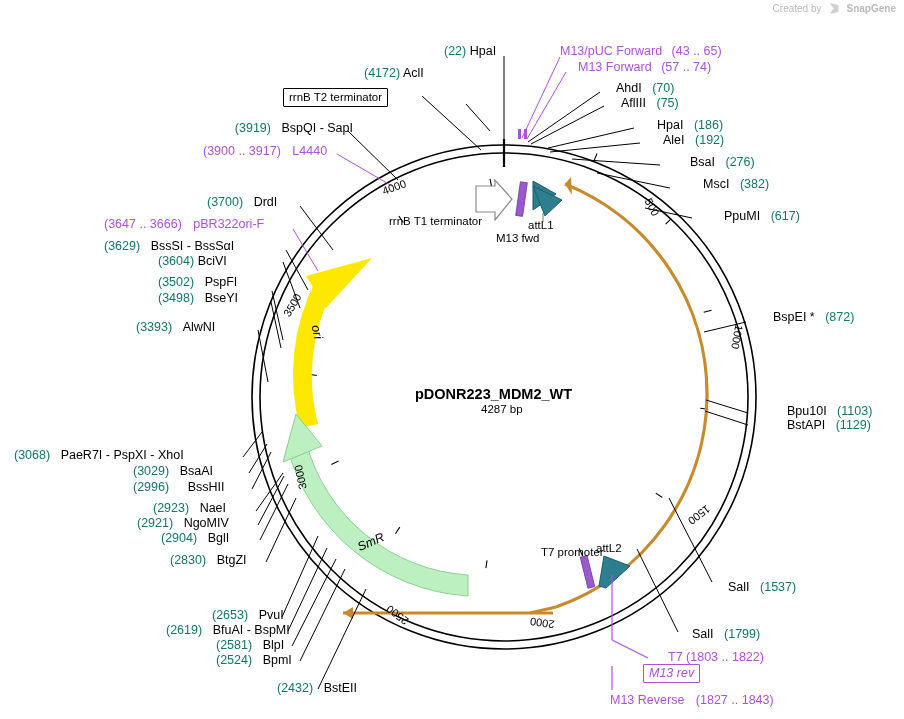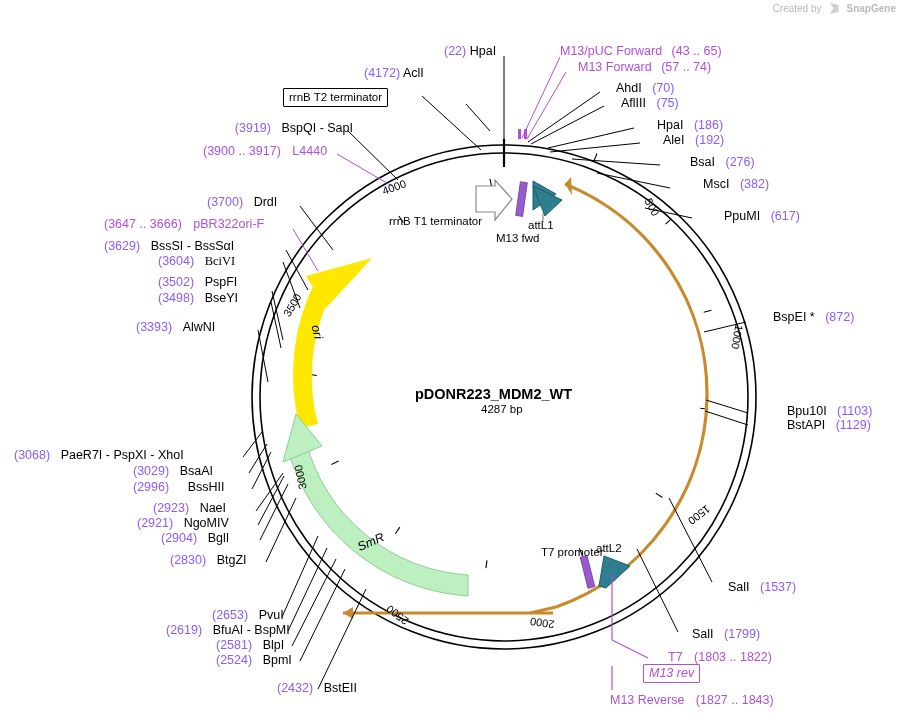--- a/index.html
+++ b/index.html
@@ -21,21 +21,21 @@
     height: 719px;
   }
   .lbl {
     position: absolute;
     white-space: nowrap;
     font-size: 12.5px;
     color: #000;
     line-height: 14px;
   }
   .lbl.r { text-align: right; }
-  .pos { color: #8b5cf6; font-weight: normal; }
+  .pos { color: #0f766e; font-weight: normal; }
   .purple { color: #b14fd8; }
   .boxed {
     border: 1px solid #000;
     padding: 1px 5px 2px 5px;
     background: #fff;
     border-radius: 1px;
   }
   .boxed-purple {
     border: 1px solid #b14fd8;
     padding: 1px 5px 2px 5px;
@@ -277,21 +277,21 @@
     <span class="b">SalI</span>
     <span class="pos" style="margin-left:7px;">(1537)</span>
   </div>
   <div class="lbl" style="left:692px; top:627px;">
     <span class="b">SalI</span>
     <span class="pos" style="margin-left:7px;">(1799)</span>
   </div>
 
   <div class="lbl" style="left:668px; top:650px;">
     <span class="purple">T7</span>
-    <span class="purple" style="margin-left:8px;">(1803 .. 1822)</span>
+    <span class="purple" style="">(1803 .. 1822)</span>
   </div>
   <div class="lbl boxed-purple" style="left:643px; top:664px;font-style:italic;">M13 rev</div>
   <div class="lbl" style="left:610px; top:693px;">
     <span class="purple">M13 Reverse</span>
     <span class="purple" style="margin-left:8px;">(1827 .. 1843)</span>
   </div>
 
   <div class="lbl r" style="left:208px; top:121px; width:145px; text-align:right;">
     <span class="pos">(3919)</span>
     <span class="b" style="margin-left:7px;">BspQI  -  SapI</span>
@@ -307,21 +307,21 @@
   <div class="lbl" style="left:104px; top:217px;">
     <span class="purple">(3647 .. 3666)</span>
     <span class="purple" style="margin-left:8px;">pBR322ori-F</span>
   </div>
   <div class="lbl" style="left:104px; top:239px;">
     <span class="pos">(3629)</span>
     <span class="b" style="margin-left:7px;">BssSI  -  BssSαI</span>
   </div>
   <div class="lbl" style="left:158px; top:254px;">
     <span class="pos">(3604)</span>
-    <span class="b" style="margin-left:7px;font-family:Liberation Serif, serif;">BciVI</span>
+    <span class="b" style="">BciVI</span>
   </div>
   <div class="lbl" style="left:158px; top:275px;">
     <span class="pos">(3502)</span>
     <span class="b" style="margin-left:7px;">PspFI</span>
   </div>
   <div class="lbl" style="left:158px; top:291px;">
     <span class="pos">(3498)</span>
     <span class="b" style="margin-left:7px;">BseYI</span>
   </div>
   <div class="lbl" style="left:136px; top:320px;">

